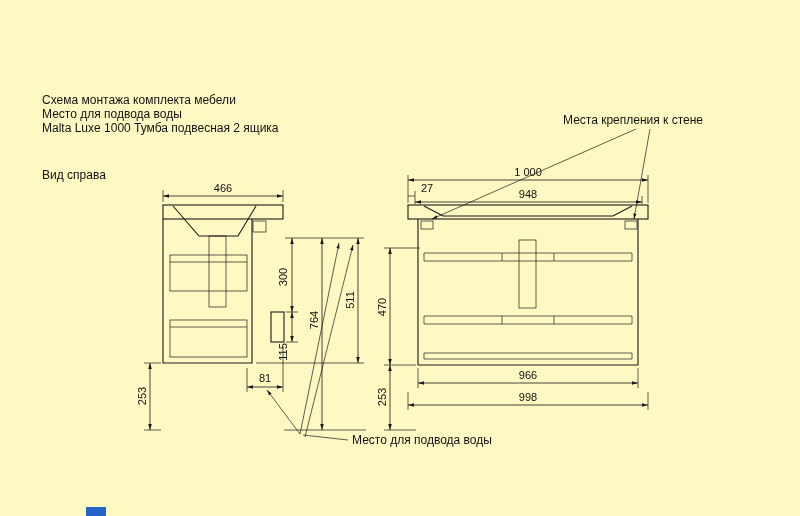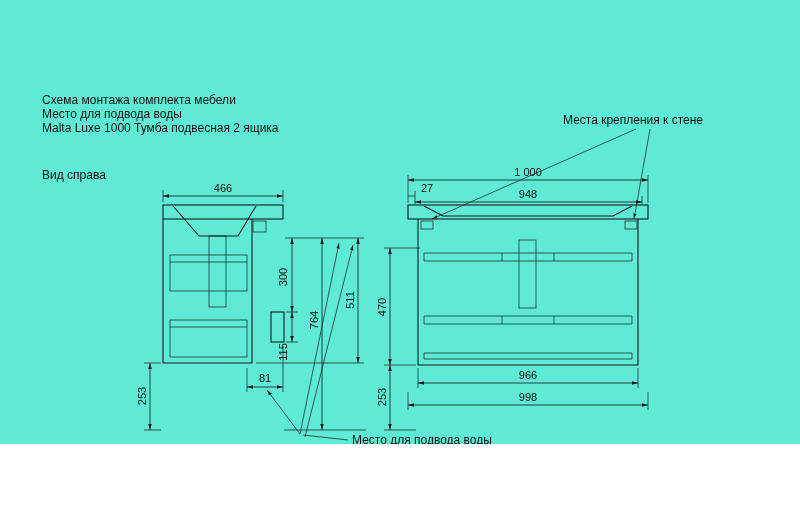--- a/index.html
+++ b/index.html
@@ -1,16 +1,16 @@
 <!DOCTYPE html>
 <html><head>
 <meta charset="utf-8">
 <style>
   html,body{margin:0;padding:0;background:#ffffff;}
-  .page{position:relative;width:800px;height:444px;background:#5eead4;overflow:hidden;
+  .page{position:relative;width:800px;height:516px;background:#fef9c3;overflow:hidden;
         font-family:"Liberation Sans",sans-serif;}
   svg text{font-family:"Liberation Sans",sans-serif;fill:#111111;}
   .ln{fill:none;stroke:#1a1a1a;stroke-width:1.1;}
   .tn{fill:none;stroke:#1a1a1a;stroke-width:0.7;}
   .dim{fill:none;stroke:#1a1a1a;stroke-width:0.8;marker-start:url(#as);marker-end:url(#ae);}
   .ldr{fill:none;stroke:#1a1a1a;stroke-width:0.7;marker-end:url(#ae);}
   .num{font-size:11px;}
   .lbl{font-size:12px;}
 </style>
 </head>

